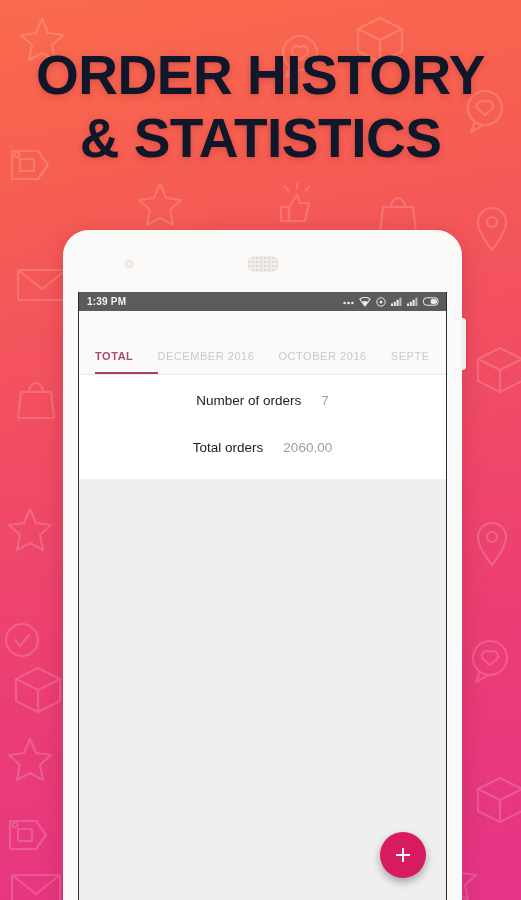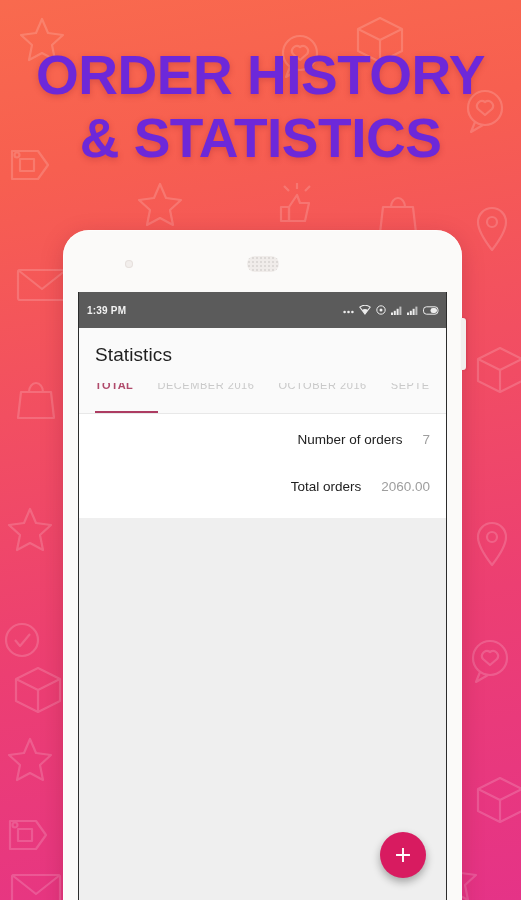--- a/index.html
+++ b/index.html
@@ -11,21 +11,21 @@
   }
 
   
   #bg-pattern { position:absolute; inset:0; opacity:.20; pointer-events:none; }
   #bg-pattern svg { width:100%; height:100%; display:block; }
 
   
   .headline {
     position:absolute; top:44px; left:0; right:0;
     text-align:center;
-    color:#6d28d9;
+    color:#0f172a;
     font-weight:bold;
     font-size:55px;
     line-height:63px;
     letter-spacing:-0.5px;
     text-shadow:0 2px 6px rgba(140,25,35,.28);
     z-index:3;
   }
   .headline .l2 { display:block; }
 
   
@@ -75,21 +75,21 @@
     left:15px; top:62px;
     width:369px; height:638px;
     background:#EFEFEF;
     overflow:hidden;
     border-left:1px solid #2c2c2c;
     border-right:1px solid #2c2c2c;
   }
 
   
   .statusbar {
-    height:36px; background:#5B5B5B;
+    height:19px; background:#5B5B5B;
     display:flex; align-items:center;
     padding:0 6px 0 8px;
     color:#F2F2F2;
   }
   .status-time { font-size:10px; font-weight:bold; letter-spacing:.2px; }
   .status-icons { margin-left:auto; display:flex; align-items:center; gap:5px; }
   .status-icons svg { display:block; }
 
   
   .appbar { background:#FAFAFA; padding:16px 16px 0 16px; }
@@ -100,38 +100,38 @@
     margin-top:17px;
     height:30px;
     position:relative;
     background:#FAFAFA;
     overflow:hidden;
     white-space:nowrap;
   }
   .tab {
     font-size:11px; letter-spacing:.55px;
     color:#C9C9C9;
-    padding:0 14px 22px 0;
+    padding:0 14px 12px 0;
     margin-right:10px;
     flex:0 0 auto;
   }
   .tab:first-child { padding-left:0; }
   .tab.active { color:#B04A6B; font-weight:bold; }
   .tab-underline {
     position:absolute; left:0; bottom:0;
     width:63px; height:2px; background:#AD3C62;
   }
   .tabs-divider { height:1px; background:#E8E8E8; }
 
   
   .content { background:#EFEFEF; height:100%; }
   .card { background:#FFFFFF; padding:2px 0 8px 0; }
   .row {
     display:flex; align-items:center;
-    justify-content:flex-end;
+    justify-content:center;
     padding:0 16px;
     height:47px;
     gap:20px;
   }
   .row-label { font-size:13.5px; color:#212121; }
   .row-value { font-size:13.5px; color:#9E9E9E; }
 
   
   .fab {
     position:absolute;
@@ -259,21 +259,20 @@
           <rect x="8.4" y="0.6" width="2" height="8.4" fill="#BDBDBD"></rect>
         </svg>
         <svg width="17" height="9" viewBox="0 0 17 9">
           <rect x="0.5" y="0.8" width="14.5" height="7.4" rx="3" fill="none" stroke="#EDEDED" stroke-width="1"></rect>
           <rect x="7.5" y="1.9" width="6.5" height="5.2" rx="2.4" fill="#EDEDED"></rect>
         </svg>
       </span>
     </div>
 
     <div class="appbar">
-      <div class="app-title">Statistics</div>
       <div class="tabs">
         <div class="tab active">TOTAL</div>
         <div class="tab">DECEMBER 2016</div>
         <div class="tab">OCTOBER 2016</div>
         <div class="tab">SEPTEM</div>
         <div class="tab-underline"></div>
       </div>
     </div>
     <div class="tabs-divider"></div>
 

